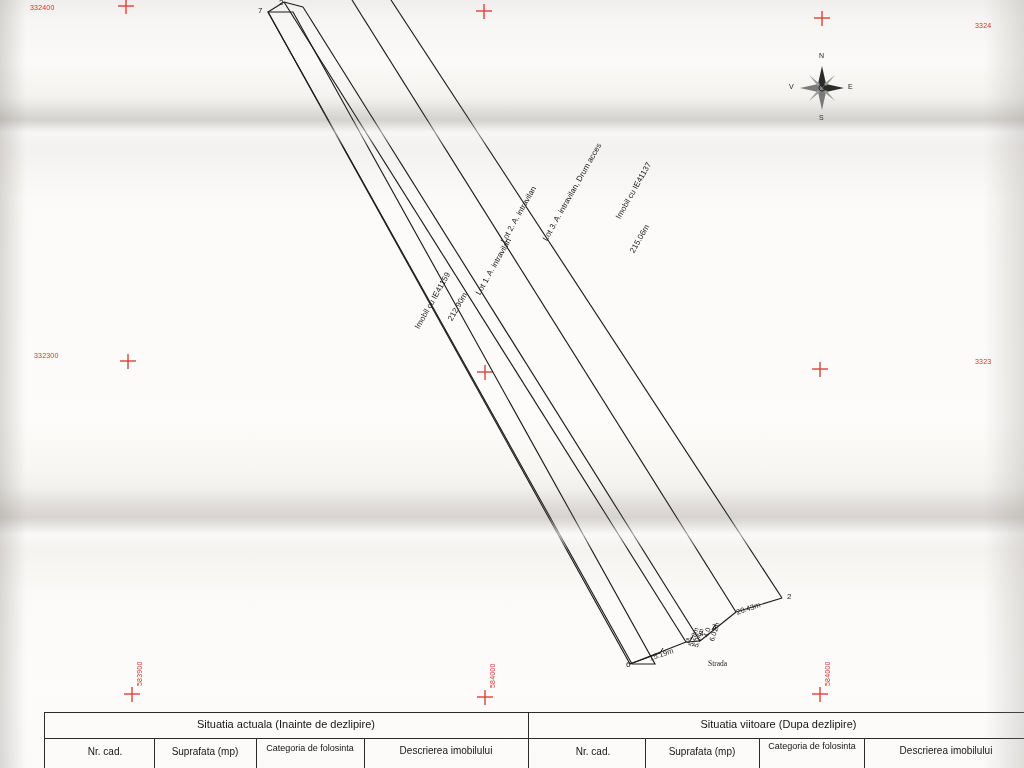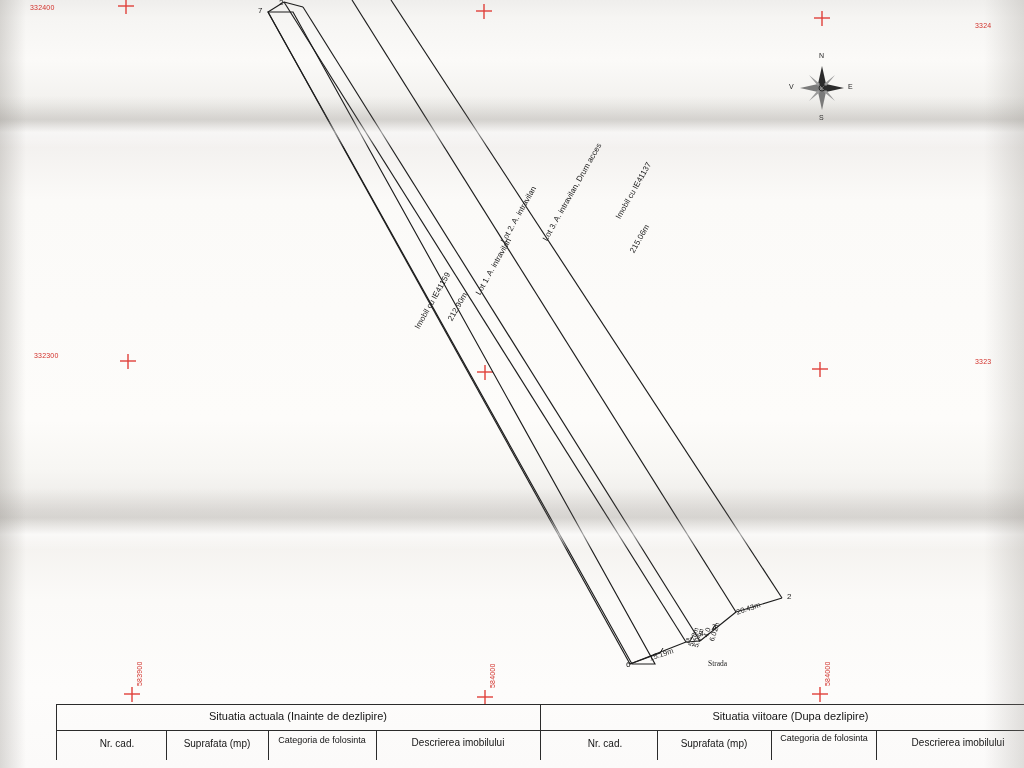--- a/index.html
+++ b/index.html
@@ -73,22 +73,22 @@
     color: #d2302a;
     font-size: 7px;
     letter-spacing: .2px;
   }
   .rot {
     transform-origin: 0 0;
   }
   
   .tables {
     position: absolute;
-    left: 16px; right: 0; bottom: 0;
-    height: 64px;
+    left: 4px; right: 0; bottom: 0;
+    height: 56px;
     z-index: 40;
     font-size: 10px;
     color: #141414;
   }
   .tbl-line {
     position: absolute;
     background: #2b2b2b;
   }
   .cell {
     position: absolute;

